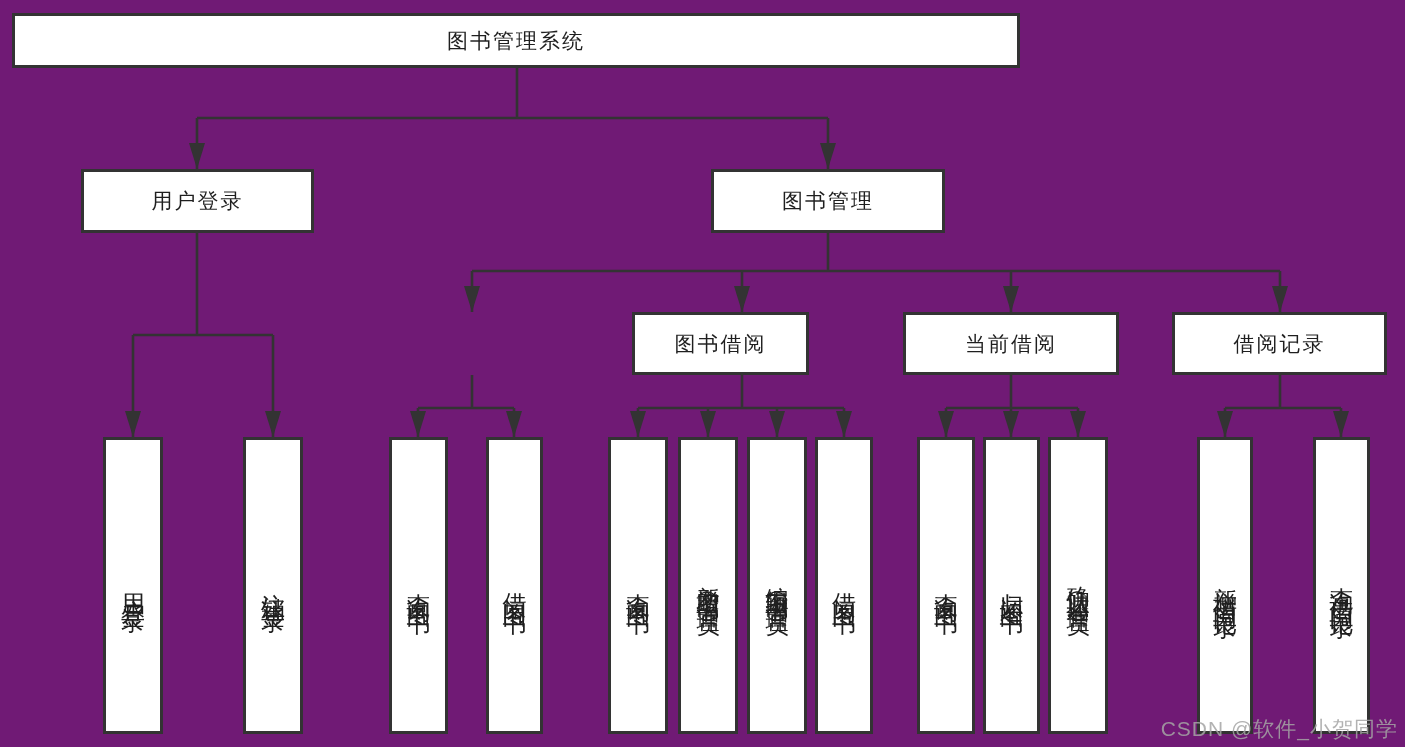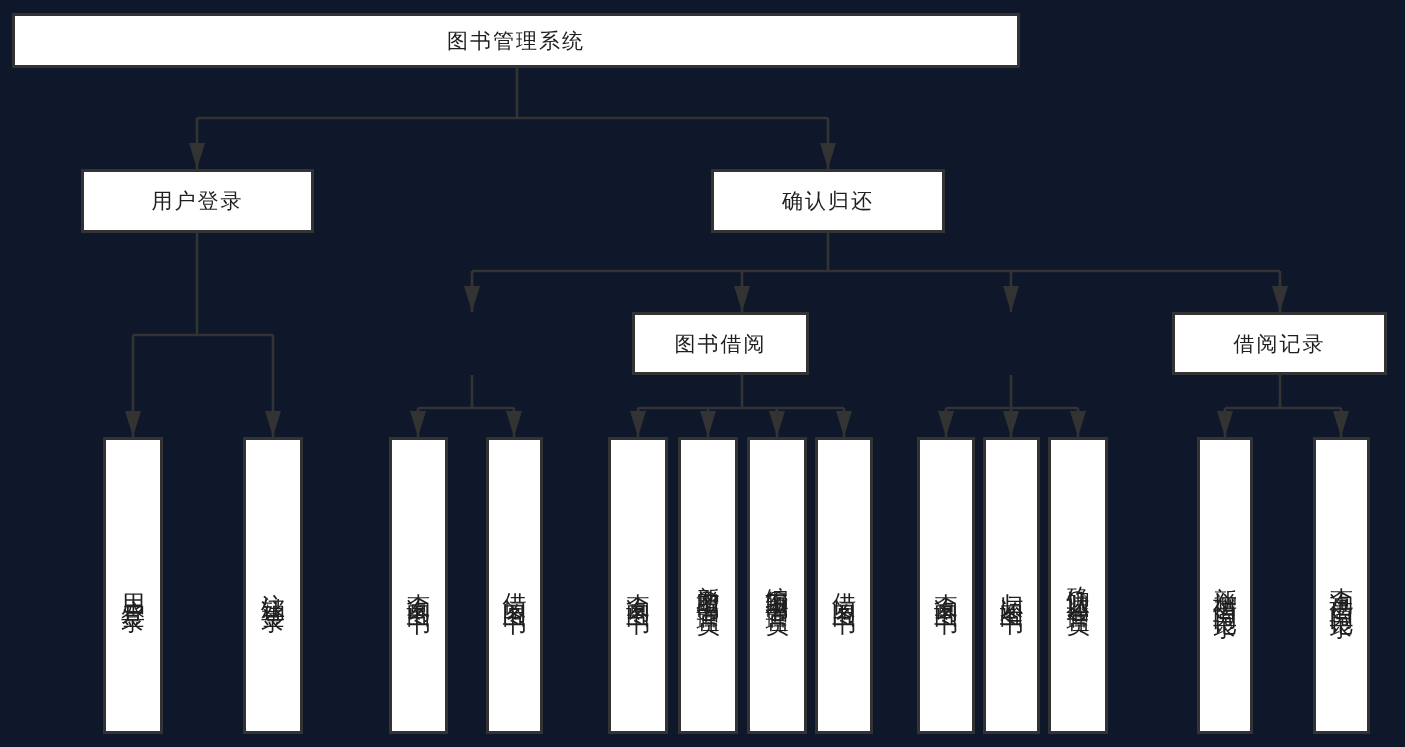--- a/index.html
+++ b/index.html
@@ -1,17 +1,17 @@
 <!DOCTYPE html>
 <html><head>
 <meta charset="utf-8">
 <style>
   html,body{margin:0;padding:0;background:#ffffff;}
   .canvas{
-    position:relative;width:1405px;height:747px;background:#0f172a;
+    position:relative;width:1405px;height:747px;background:#701a75;
     font-family:"Liberation Sans","DejaVu Sans",sans-serif;overflow:hidden;
   }
   svg.wires{position:absolute;left:0;top:0;z-index:1;}
   .node{
     position:absolute;box-sizing:border-box;border:3px solid #333333;
     background:#ffffff;display:flex;align-items:center;justify-content:center;
     color:#1f1f1f;z-index:2;
   }
   .h{font-size:21px;letter-spacing:2px;}
   .v{
@@ -64,37 +64,39 @@
       <polygon points="938,411 954,411 946,437" fill="#333333"></polygon>
       <polygon points="1003,411 1019,411 1011,437" fill="#333333"></polygon>
       <polygon points="1070,411 1086,411 1078,437" fill="#333333"></polygon>
       <polygon points="1217,411 1233,411 1225,437" fill="#333333"></polygon>
       <polygon points="1333,411 1349,411 1341,437" fill="#333333"></polygon>
     </svg>
 
   <div class="node h" style="left:12px;top:13px;width:1008px;height:55px">图书管理系统</div>
 
   <div class="node h" style="left:81px;top:169px;width:233px;height:64px">用户登录</div>
-  <div class="node h" style="left:711px;top:169px;width:234px;height:64px">确认归还</div>
+  <div class="node h" style="left:711px;top:169px;width:234px;height:64px">图书管理</div>
 
   <div class="node h" style="left:632px;top:312px;width:177px;height:63px">图书借阅</div>
+  <div class="node h" style="left:903px;top:312px;width:216px;height:63px">当前借阅</div>
   <div class="node h" style="left:1172px;top:312px;width:215px;height:63px">借阅记录</div>
 
   <div class="node v" style="left:103px;top:437px;width:60px;height:297px">用户登录</div>
   <div class="node v" style="left:243px;top:437px;width:60px;height:297px">注销登录</div>
 
   <div class="node v" style="left:389px;top:437px;width:59px;height:297px">查询图书</div>
   <div class="node v" style="left:486px;top:437px;width:57px;height:297px">借阅图书</div>
 
   <div class="node v" style="left:608px;top:437px;width:60px;height:297px">查询图书</div>
   <div class="node v v9" style="left:678px;top:437px;width:60px;height:297px">新增图书（管理员）</div>
   <div class="node v v9" style="left:747px;top:437px;width:60px;height:297px">编辑图书（管理员）</div>
   <div class="node v" style="left:815px;top:437px;width:58px;height:297px">借阅图书</div>
 
   <div class="node v" style="left:917px;top:437px;width:58px;height:297px">查询图书</div>
   <div class="node v" style="left:983px;top:437px;width:57px;height:297px">归还图书</div>
   <div class="node v v9" style="left:1048px;top:437px;width:60px;height:297px">确认归还（管理员）</div>
 
   <div class="node v" style="left:1197px;top:437px;width:56px;height:297px">新增借阅记录</div>
   <div class="node v" style="left:1313px;top:437px;width:57px;height:297px">查询借阅记录</div>
 
+  <div class="watermark">CSDN @软件_小贺同学</div>
 
 </div>
 
 </body></html>

